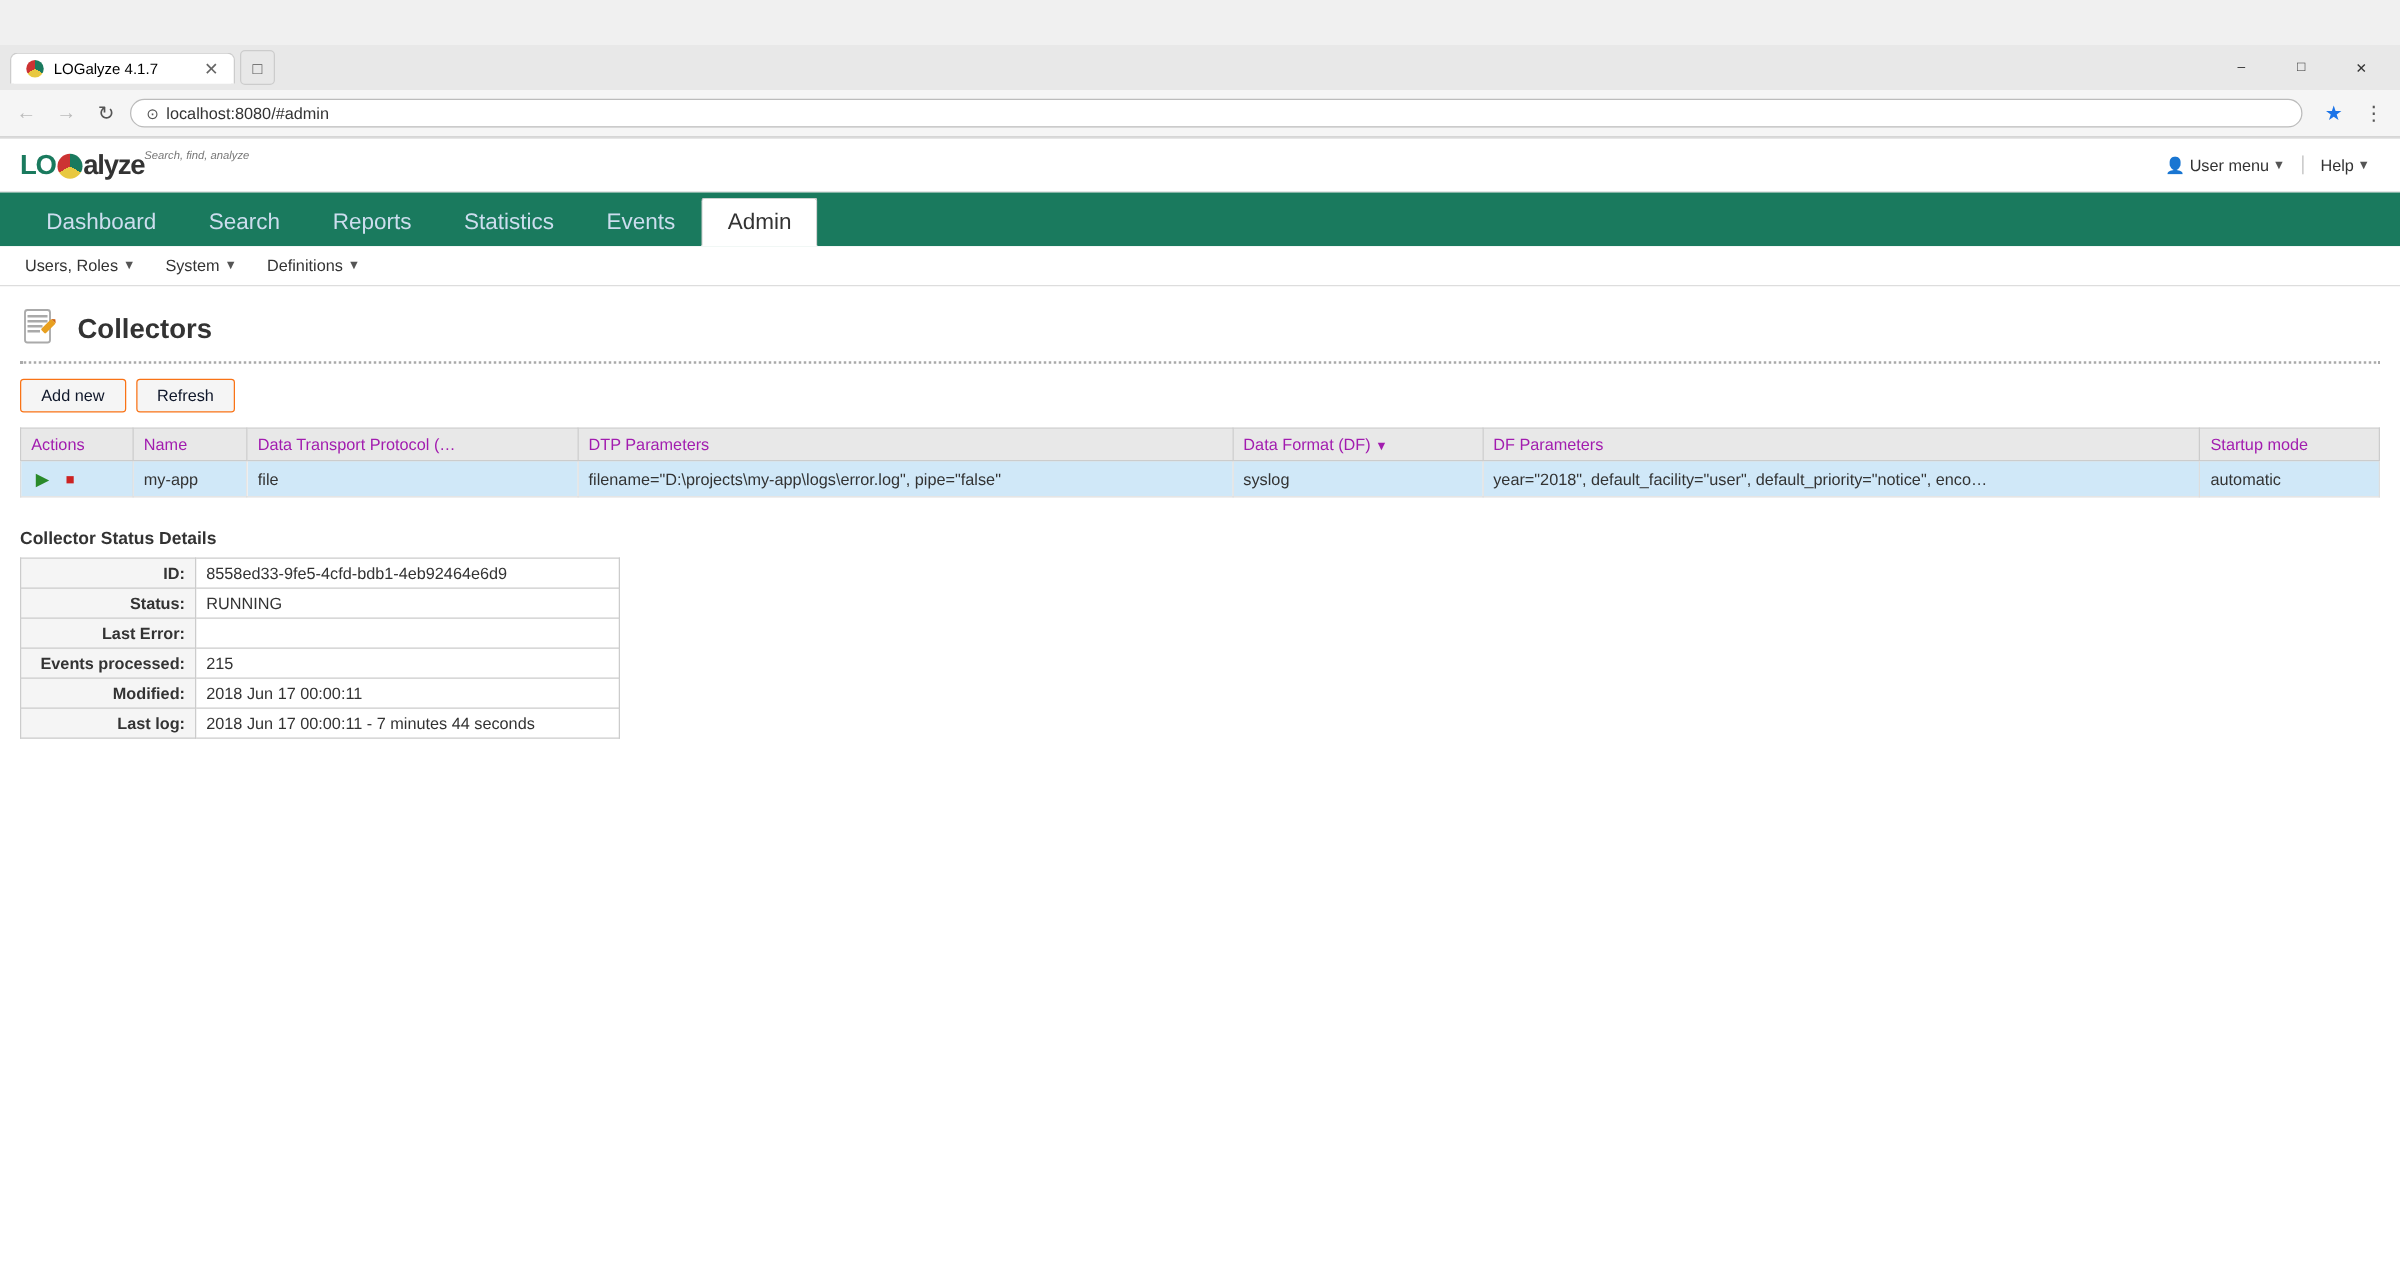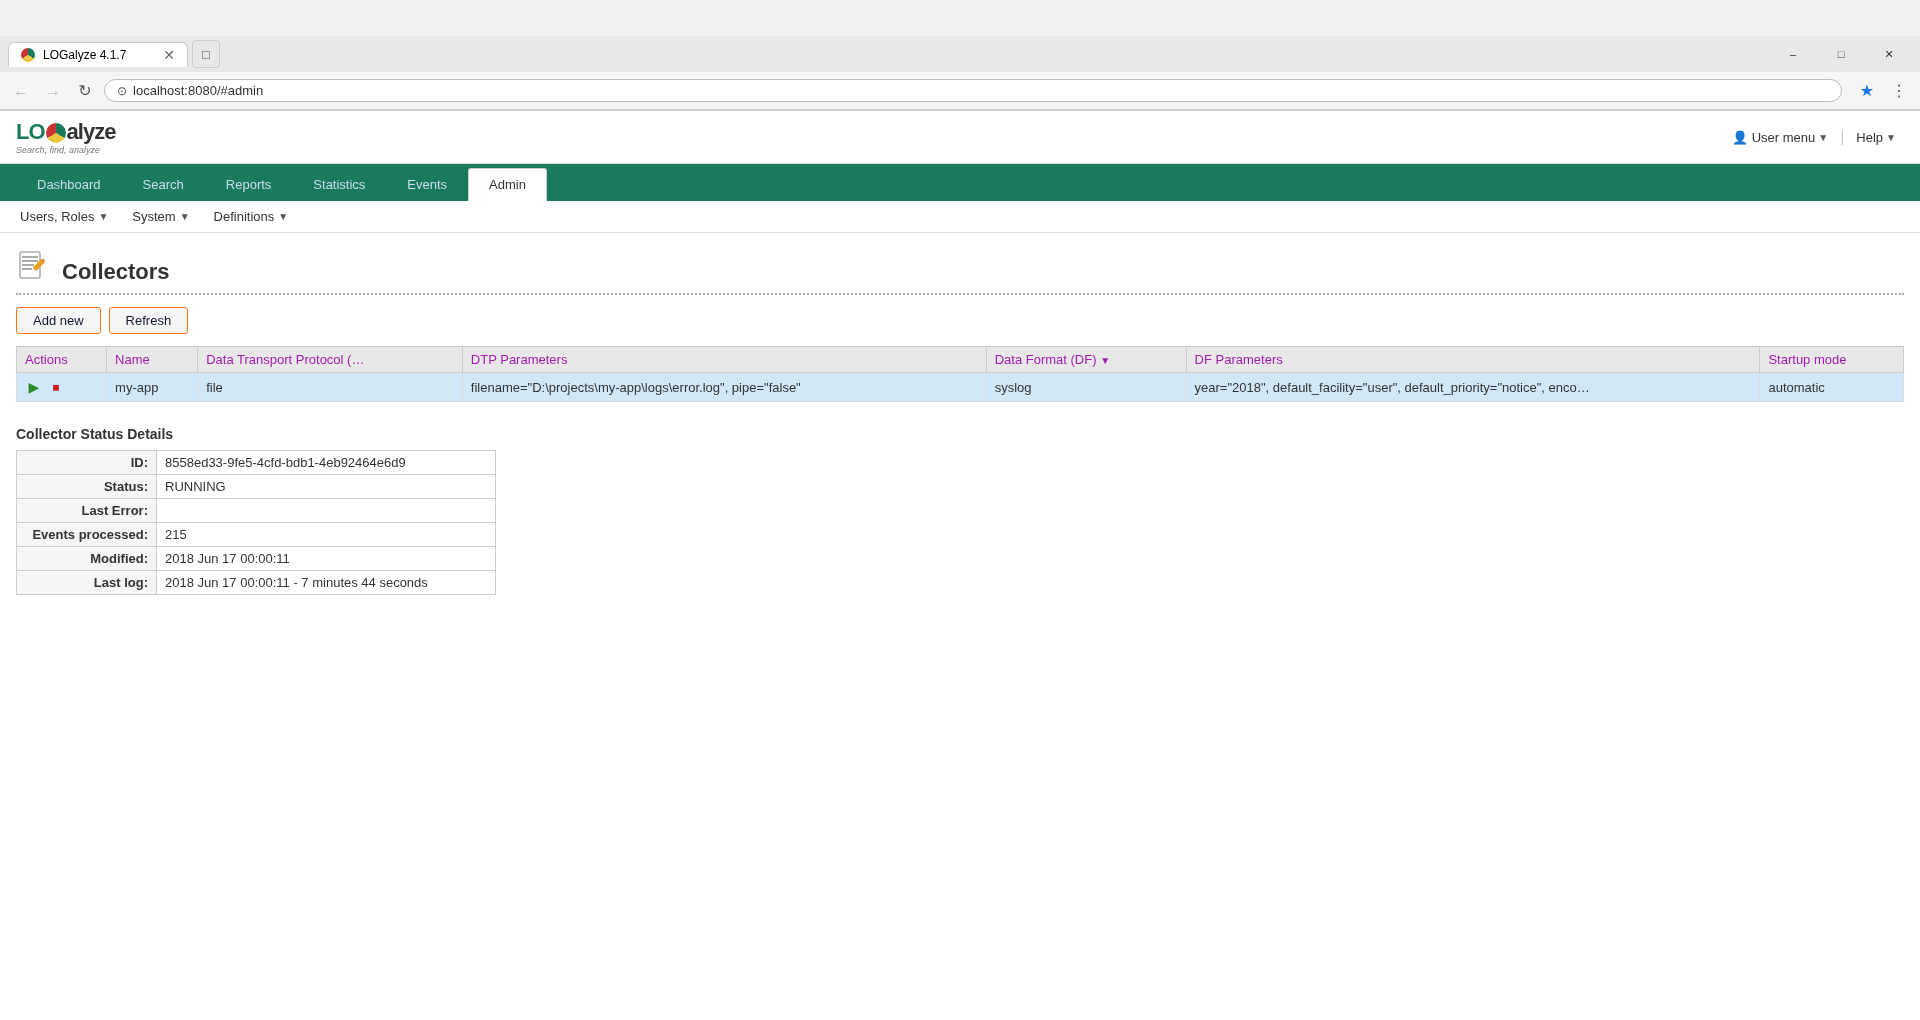--- a/index.html
+++ b/index.html
@@ -125,21 +125,21 @@
     .app-header {
       display: flex;
       align-items: center;
       justify-content: space-between;
       padding: 8px 16px;
       background: #fff;
       border-bottom: 1px solid #ddd;
     }
     .app-logo {
       display: flex;
-      flex-direction: column;
+      flex-direction: row;
     }
     .logo-text {
       font-size: 22px;
       font-weight: bold;
       color: #333;
       letter-spacing: -1px;
     }
     .logo-text span.lo { color: #1a7a5e; }
     .logo-text span.g { 
       display: inline-block;
@@ -176,21 +176,21 @@
     }
 
     
     .main-nav {
       background: #1a7a5e;
       display: flex;
       padding: 0 16px;
     }
     .nav-tab {
       padding: 8px 20px;
-      font-size: 13px;
+      font-size: 18px;
       cursor: pointer;
       color: #cde;
       border: 1px solid transparent;
       border-bottom: none;
       background: none;
       text-decoration: none;
       display: inline-block;
       margin-top: 4px;
       text-align: center;
     }
@@ -224,21 +224,21 @@
     .dropdown-arrow { font-size: 10px; color: #555; }
 
     
     .page-content {
       padding: 16px;
     }
 
     
     .page-title-area {
       display: flex;
-      align-items: flex-end;
+      align-items: center;
       gap: 10px;
       margin-bottom: 8px;
     }
     .page-icon {
       width: 36px;
       height: 36px;
     }
     .page-title {
       font-size: 22px;
       font-weight: bold;

